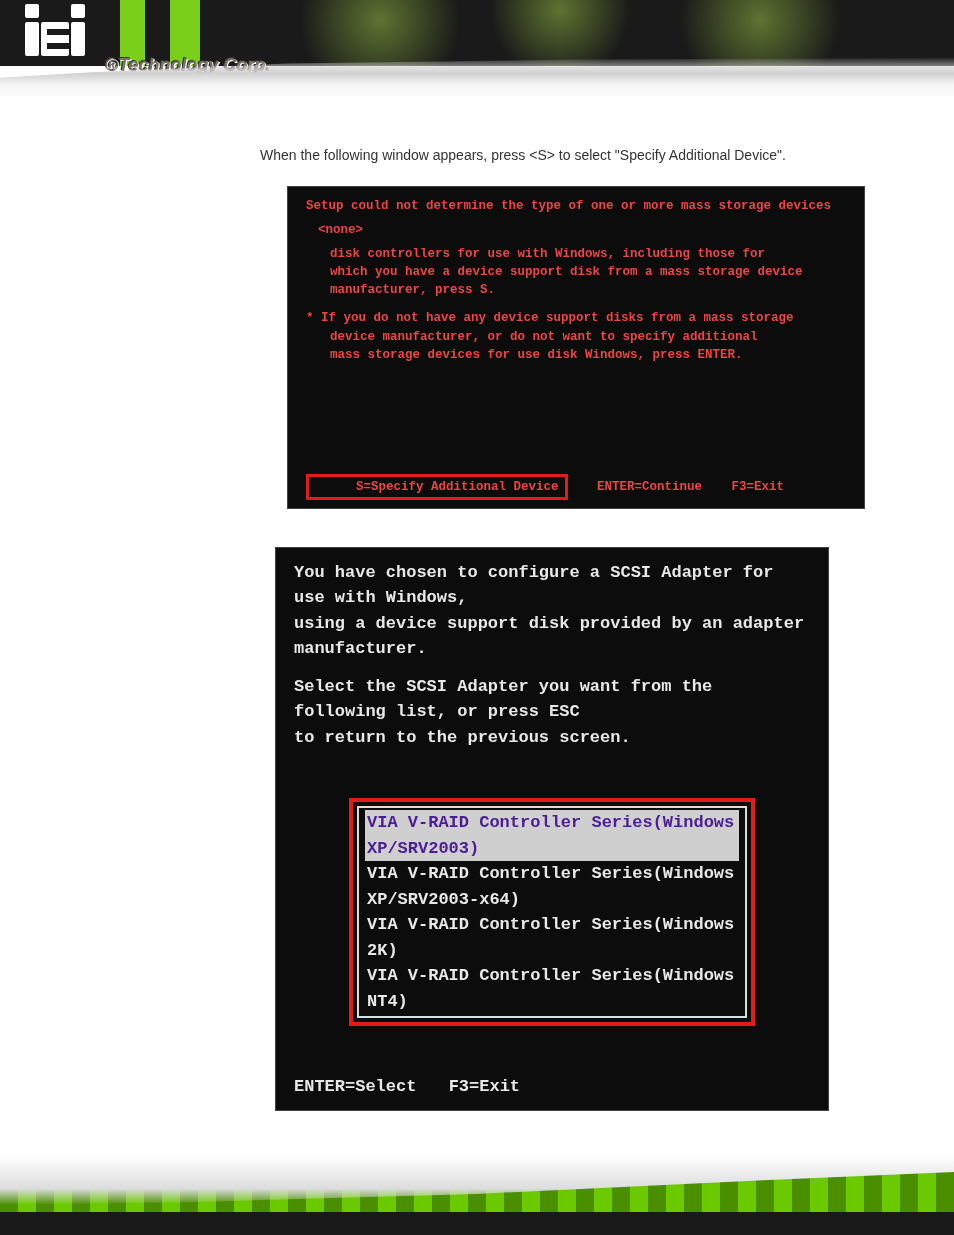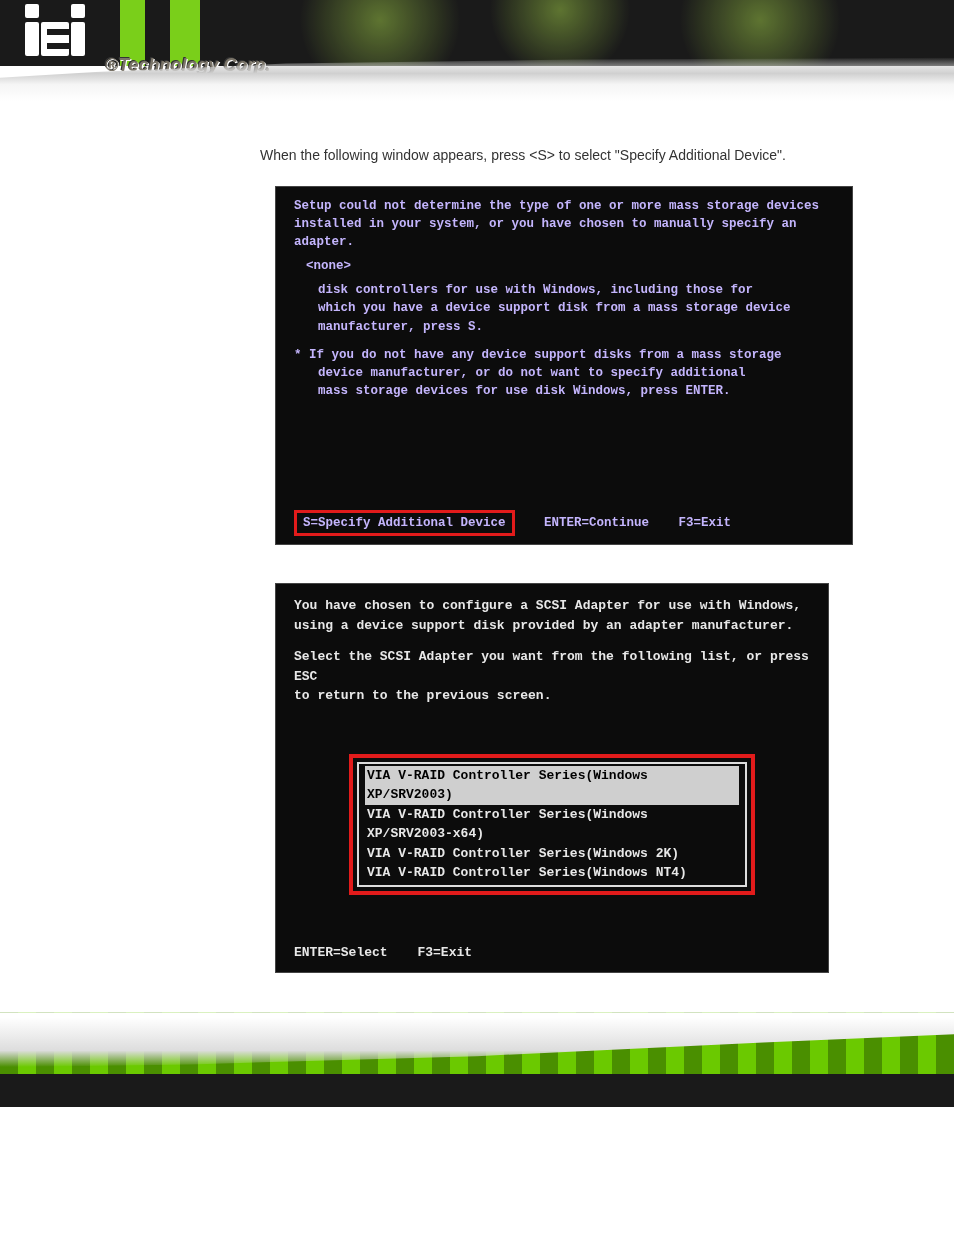--- a/index.html
+++ b/index.html
@@ -51,62 +51,63 @@
     color: #7a7468;
     text-shadow: 1px 1px 0 #fff, -1px -1px 0 #333;
     white-space: nowrap;
   }
   .content {
     margin: 30px 80px 40px 260px;
     line-height: 2.2;
   }
   .para { margin: 22px 0 16px; }
   .screenshot {
-    margin: 6px 0 40px 16px;
-    background: #0c0c0c; color:#c4b5fd;
+    margin: 6px 0 40px 28px;
+    background: #0c0c0c; color:#ef4444;
     font-family: "Courier New", monospace;
     font-size: 12.5px;
     font-weight: bold;
     padding: 10px 18px 8px;
     width: 540px;
     line-height: 1.45;
     box-shadow: 0 0 0 1px #444;
     position: relative;
   }
   .screenshot .pre { white-space: pre-wrap; }
   .screenshot .low { margin-top: 110px; }
   .redbox {
     border: 3px solid #e21b1b;
     display: inline-block;
+    padding-left: 41px;
   }
   .footer-row { }
   .footer-row .opt { margin-right: 22px; }
   .screenshot2 {
     margin: 6px 0 40px 16px;
     background: #0c0c0c; color:#e8e8e8;
     font-family: "Courier New", monospace;
-    font-size: 13px;
+    font-size: 17px;
     font-weight: bold;
     padding: 12px 18px 10px;
     width: 516px;
     line-height: 1.5;
     box-shadow: 0 0 0 1px #444;
     position: relative;
   }
   .listbox-wrap { margin: 48px 55px 48px 55px; }
   .listbox {
     border: 4px solid #e21b1b;
     padding: 4px;
   }
   .listbox-inner {
     border: 2px solid #ddd;
     padding: 2px 6px 2px 6px;
   }
   .sel {
-    background: #cfcfcf; color:#000000;
+    background: #cfcfcf; color:#4c1d95;
     padding: 0 2px;
     display:block;
   }
   .listitem { display:block; padding: 0 2px; }
   .bottom-banner {
     height: 95px;
     position: relative;
     overflow:hidden;
     margin-top: 30px;
   }
@@ -149,21 +150,20 @@
 </div>
 
 <div class="content">
 
   <p class="para">
     <span class="step-label">When the following window appears, press &lt;</span><span>S</span><span>&gt; to select "Specify Additional Device".</span>
   </p>
 
   <div class="screenshot">
     <div class="pre">Setup could not determine the type of one or more mass storage devices</div>
-    <div class="pre">installed in your system, or you have chosen to manually specify an adapter.</div>
     <div class="none">&lt;none&gt;</div>
     <div class="pre indent">disk controllers for use with Windows, including those for</div>
     <div class="pre indent">which you have a device support disk from a mass storage device</div>
     <div class="pre indent">manufacturer, press S.</div>
     <div style="height:10px"></div>
     <div class="pre bullet">If you do not have any device support disks from a mass storage</div>
     <div class="pre indent">device manufacturer, or do not want to specify additional</div>
     <div class="pre indent">mass storage devices for use disk Windows, press ENTER.</div>
     <div class="footer-row low">
       <span class="redbox opt"><span style="padding:1px 6px;display:inline-block">S=Specify Additional Device</span></span>

